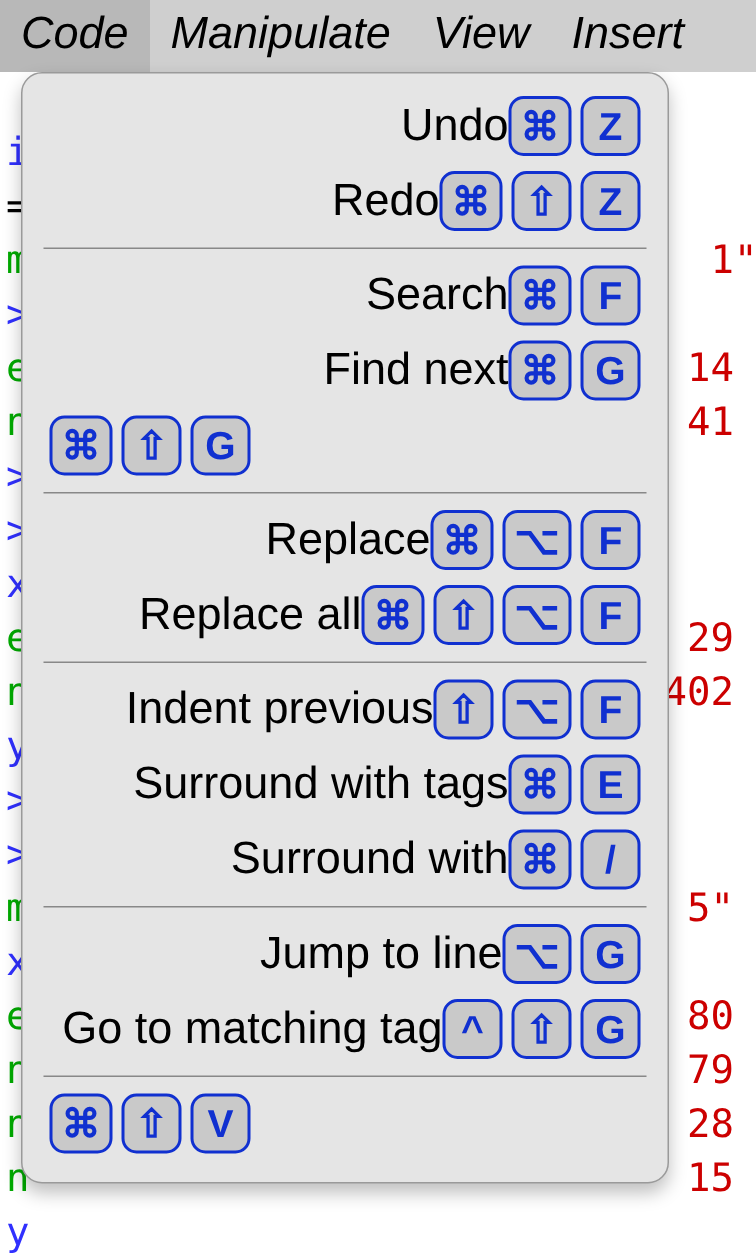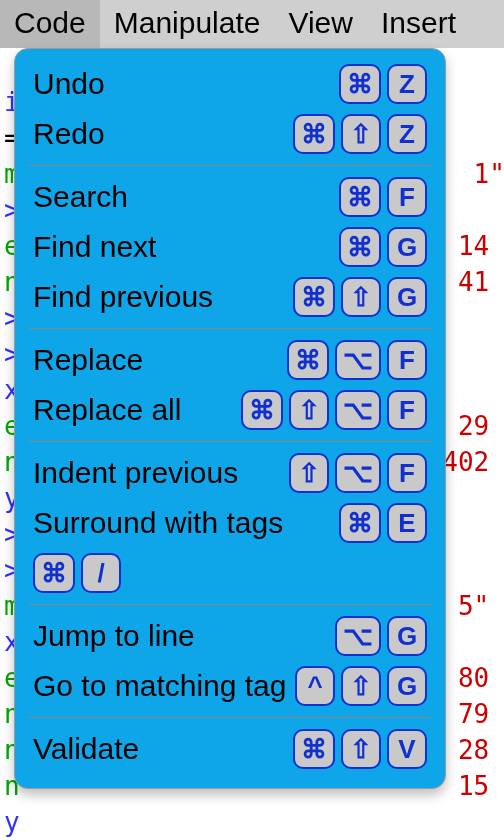--- a/index.html
+++ b/index.html
@@ -38,35 +38,37 @@
     align-items: stretch;
     background: #cfcfcf;
     z-index: 2;
     font-size: 30px;
   }
   .menubar .mitem {
     padding: 6px 14px 0 14px;
     color: #000;
     cursor: default;
     background: #cfcfcf;
+    font-style: italic;
   }
   .menubar .mitem.active {
     background: #b8b8b8;
   }
   .dropdown {
     position: absolute;
     top: 48px;
     left: 14px;
     width: 432px;
-    background: #0ea5e9;
+    background: #e5e5e5;
     border: 1px solid #9a9a9a;
     border-radius: 14px;
     box-shadow: 0 6px 12px rgba(0,0,0,.25);
     padding: 10px 0 14px 0;
     z-index: 3;
+    text-align: right;
   }
   .row {
     display: flex;
     align-items: center;
     justify-content: space-between;
     padding: 5px 18px 5px 18px;
     font-size: 30px;
     color: #000;
     cursor: default;
   }
@@ -166,21 +168,20 @@
 
   <div class="row">
     <span class="label">Find next</span>
     <span class="keys">
       <span class="key">⌘</span>
       <span class="key">G</span>
     </span>
   </div>
 
   <div class="row">
-    <span class="label">Find previous</span>
     <span class="keys">
       <span class="key">⌘</span>
       <span class="key">⇧</span>
       <span class="key">G</span>
     </span>
   </div>
 
   <div class="sep"></div>
 
   <div class="row">
@@ -215,20 +216,21 @@
 
   <div class="row">
     <span class="label">Surround with tags</span>
     <span class="keys">
       <span class="key">⌘</span>
       <span class="key">E</span>
     </span>
   </div>
 
   <div class="row">
+    <span class="label">Surround with</span>
     <span class="keys">
       <span class="key">⌘</span>
       <span class="key">/</span>
     </span>
   </div>
 
   <div class="sep"></div>
 
   <div class="row">
     <span class="label">Jump to line</span>
@@ -243,21 +245,20 @@
     <span class="keys">
       <span class="key">^</span>
       <span class="key">⇧</span>
       <span class="key">G</span>
     </span>
   </div>
 
   <div class="sep"></div>
 
   <div class="row">
-    <span class="label">Validate</span>
     <span class="keys">
       <span class="key">⌘</span>
       <span class="key">⇧</span>
       <span class="key">V</span>
     </span>
   </div>
 
 </div>
 
 </body></html>

